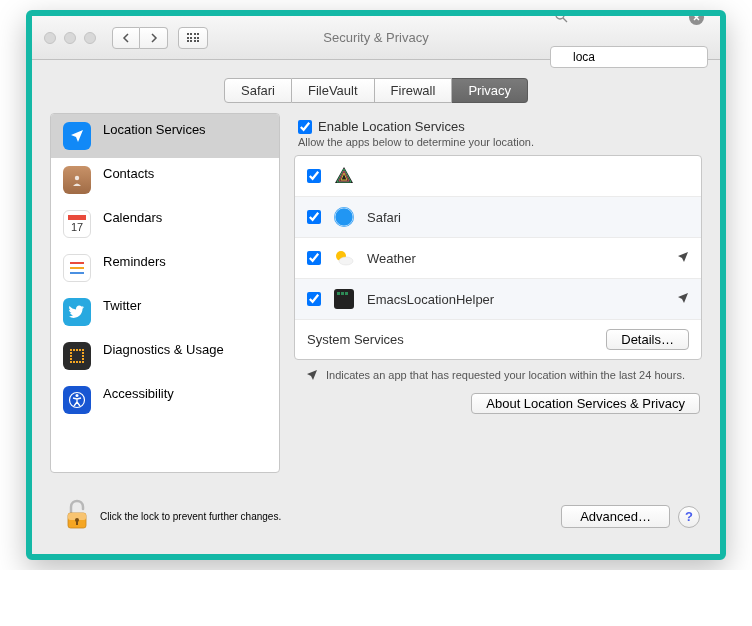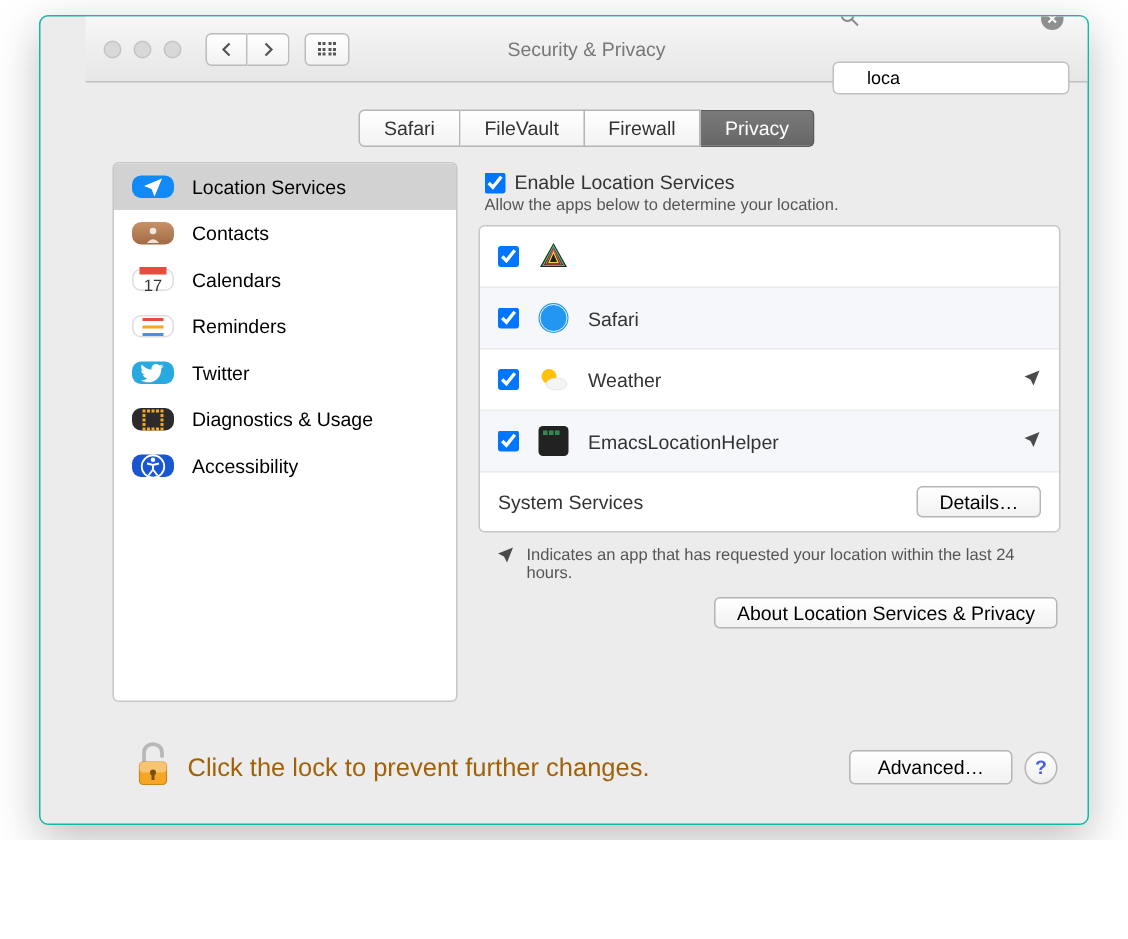--- a/index.html
+++ b/index.html
@@ -9,25 +9,24 @@
       color: #333;
       background: #fff;
       display: flex;
       justify-content: center;
       align-items: flex-start;
       padding: 10px;
     }
     .window {
       width: 700px;
       background: #ececec;
-      border: 1px solid #14b8a6;
+      border: 6px solid #14b8a6;
       border-radius: 6px;
       box-shadow: 0 10px 30px rgba(0,0,0,0.25);
       overflow: hidden;
-      padding-left: 30px;
     }
     .titlebar {
       height: 44px;
       background: linear-gradient(#f7f7f7, #e6e6e6);
       border-bottom: 1px solid #c0c0c0;
       display: flex;
       align-items: center;
       padding: 0 12px;
       position: relative;
     }
@@ -88,21 +87,21 @@
       border: 1px solid #c7c7c7;
       border-radius: 4px;
       overflow: hidden;
       height: 360px;
     }
     .side-item {
       display: flex; align-items: flex-start; gap: 12px;
       padding: 8px 12px; font-size: 13px; cursor: pointer;
     }
     .side-item.selected { background: #d2d2d2; }
-    .side-ico { width: 28px; height: 15px; border-radius: 6px; display:flex;align-items:center;justify-content:center; flex-shrink:0;}
+    .side-ico { width: 28px; height: 28px; border-radius: 6px; display:flex;align-items:center;justify-content:center; flex-shrink:0;}
     
     .main-panel {
       flex: 1;
       display: flex;
       flex-direction: column;
     }
     .enable-row { display: flex; align-items: center; gap: 6px; margin: 6px 0 2px 4px; font-size:13px; }
     .sub-label { font-size: 11px; color: #555; margin-left: 4px; margin-bottom: 7px; }
     
     .apps-box {
@@ -133,21 +132,21 @@
       display: flex; gap: 8px; font-size: 11px; color: #555; 
       margin: 9px 8px 0 12px; align-items: flex-start;
     }
     .about-btn-wrap { display: flex; justify-content: flex-end; margin: 10px 2px 2px 0;}
     
     .footer {
       display: flex; align-items: center; justify-content: space-between;
       padding: 12px 20px 20px 32px;
     }
     .footer-left { display: flex; align-items: center; gap: 10px; }
-    .lock-text { color: #a16207; font-size: 17px; cursor: pointer;}
+    .lock-text { color: #000000; font-size: 10px; cursor: pointer;}
     .footer-right { display: flex; align-items: center; gap: 8px; }
     .help-btn {
       width: 22px; height: 22px; border-radius: 50%; background: linear-gradient(#ffffff,#efefef);
       border: 1px solid #b5b5b5; display:flex;align-items:center;justify-content:center;
       color: #4a5fee; font-weight: bold; cursor:pointer;
     }
     .side-text { color: #000; }
   </style>
 </head>
 <body>

